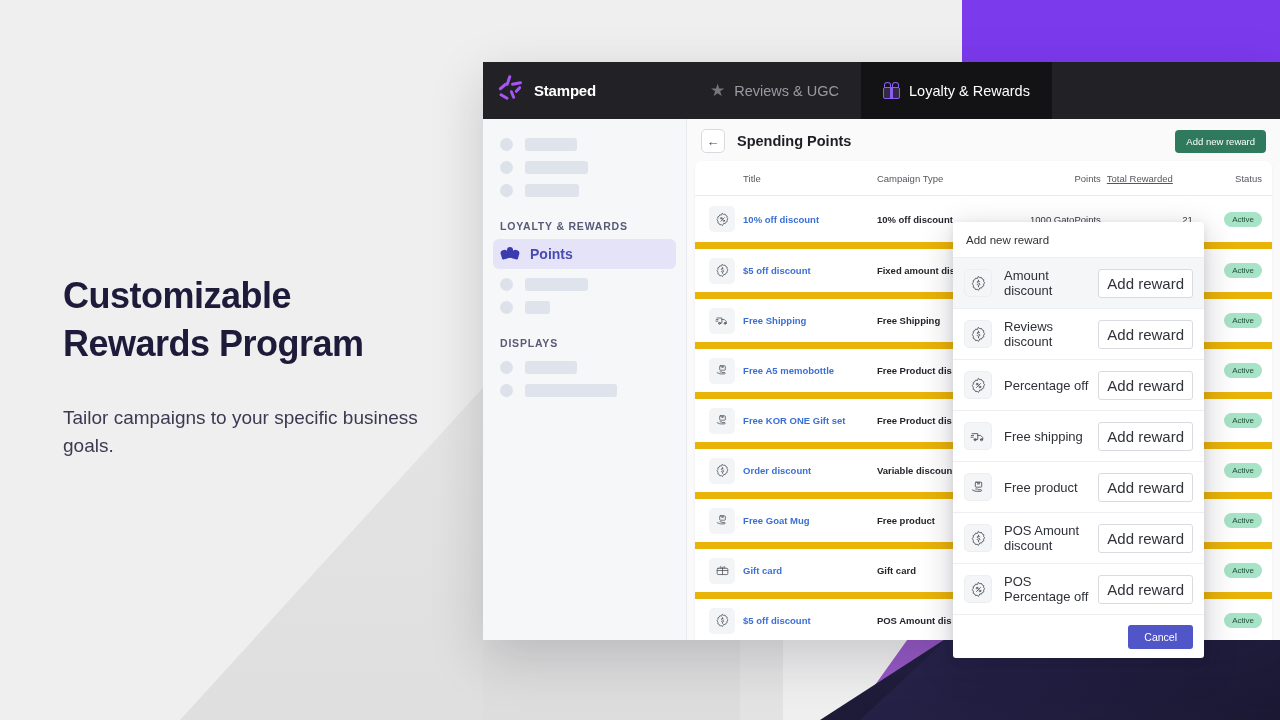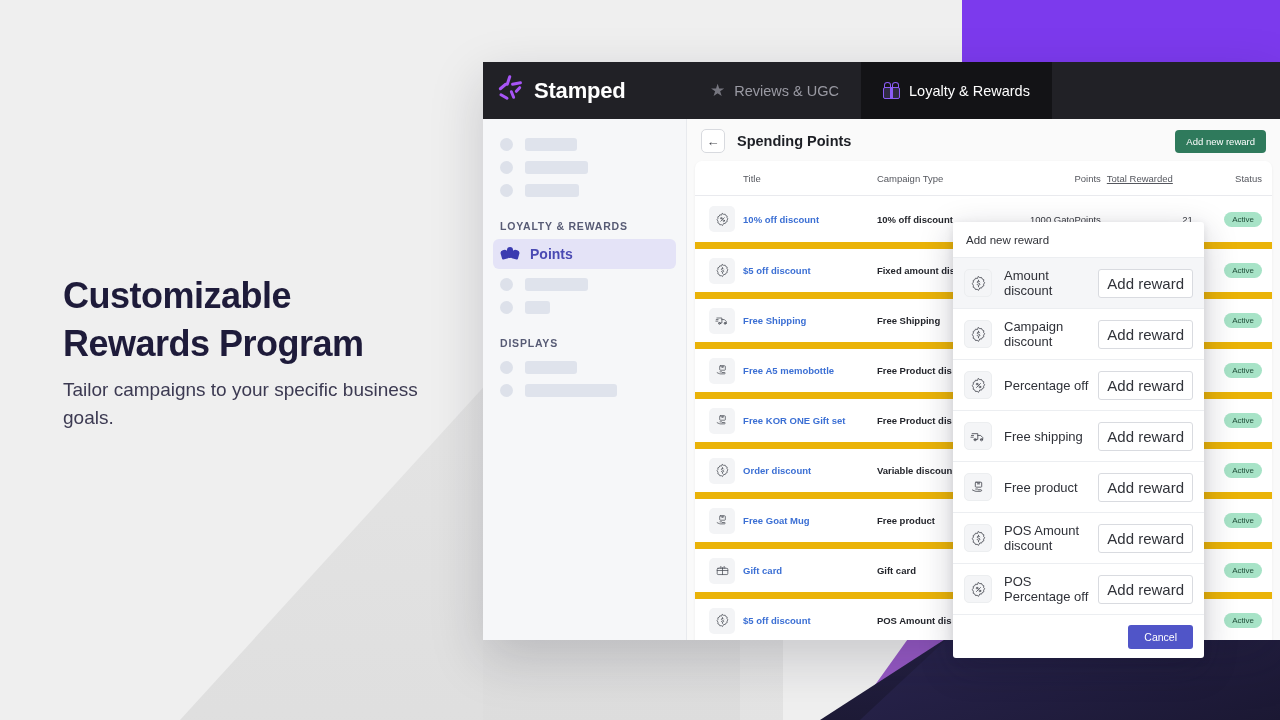--- a/index.html
+++ b/index.html
@@ -49,21 +49,21 @@
     clip-path: polygon(60px 0, 145px 0, 105px 84px, 0 84px);
   }
 
   
   .promo { position: absolute; left: 63px; top: 272px; width: 400px; }
   .promo h1 {
     font-size: 36px; line-height: 48px; font-weight: 700;
     color: #1e1b3a; letter-spacing: -0.5px;
   }
   .promo p {
-    margin-top: 8px; font-size: 19px; line-height: 28px;
+    margin-top: 36px; font-size: 19px; line-height: 28px;
     color: #3c3a52; font-weight: 400;
   }
 
   
   .app {
     position: absolute; left: 483px; top: 62px;
     width: 797px; height: 578px;
     background: #fff;
     box-shadow: 0 18px 50px rgba(20,20,40,.18);
     overflow: hidden;
@@ -79,21 +79,21 @@
   .logo-mark i {
     position: absolute; background: #a855f7; border-radius: 2px; display: block;
   }
   .logo-mark i:nth-child(1){ width:10px;height:3px; left:2px;  top:9px;  transform:rotate(-40deg); }
   .logo-mark i:nth-child(2){ width:11px;height:3px; left:7px;  top:3px;  transform:rotate(-72deg); }
   .logo-mark i:nth-child(3){ width:11px;height:3px; left:15px; top:6px;  transform:rotate(-10deg); }
   .logo-mark i:nth-child(4){ width:10px;height:3px; left:3px;  top:19px; transform:rotate(30deg); }
   .logo-mark i:nth-child(5){ width:9px; height:3px; left:12px; top:17px; transform:rotate(68deg); }
   .logo-mark i:nth-child(6){ width:8px; height:3px; left:18px; top:12px; transform:rotate(-48deg); }
   .brand-text {
-    color: #fff; font-size: 22px; font-weight: 700; margin-left: 8px; letter-spacing: -0.2px;
+    color: #fff; font-size: 15px; font-weight: 700; margin-left: 8px; letter-spacing: -0.2px;
   }
 
   .navtab {
     display: flex; align-items: center; gap: 9px; height: 57px; padding: 0 22px;
     font-size: 14.5px; color: #9a9aa3; cursor: pointer;
   }
   .navtab.active { color: #fff; background: #131316; }
   .navtab .star { color: #76767f; font-size: 17px; line-height: 1; }
   .gift { width: 17px; height: 17px; position: relative; }
   .gift .box { position:absolute; left:0; top:5px; width:17px; height:12px; border:1.6px solid #8b5cf6; border-radius:2px; background:#a78bfa33; }
@@ -494,21 +494,21 @@
           <div class="m-label">Amount discount</div>
           <button class="m-btn">Add reward</button>
         </div>
         <div class="m-row">
           <div class="m-ic">
             <svg width="17" height="17" viewBox="0 0 24 24" fill="none" stroke="#4a4d55" stroke-width="1.2" stroke-linecap="round" stroke-linejoin="round">
               <path d="M12 2.3l1.9 1.5 2.4-.3 1 2.2 2.2 1-.3 2.4 1.5 1.9-1.5 1.9.3 2.4-2.2 1-1 2.2-2.4-.3L12 21.7l-1.9-1.5-2.4.3-1-2.2-2.2-1 .3-2.4L3.3 12l1.5-1.9-.3-2.4 2.2-1 1-2.2 2.4.3z"></path>
               <path d="M13.8 9.6c-.4-.7-1.1-1-1.9-1-1 0-1.8.6-1.8 1.4 0 2 3.9 1 3.9 3 0 .9-.9 1.5-1.9 1.5-.9 0-1.7-.4-2-1.1M12 7.3v1.3M12 15.4v1.3"></path>
             </svg>
           </div>
-          <div class="m-label">Campaign discount</div>
+          <div class="m-label">Reviews discount</div>
           <button class="m-btn">Add reward</button>
         </div>
         <div class="m-row">
           <div class="m-ic">
             <svg width="17" height="17" viewBox="0 0 24 24" fill="none" stroke="#4a4d55" stroke-width="1.2" stroke-linecap="round" stroke-linejoin="round">
               <path d="M12 2.3l1.9 1.5 2.4-.3 1 2.2 2.2 1-.3 2.4 1.5 1.9-1.5 1.9.3 2.4-2.2 1-1 2.2-2.4-.3L12 21.7l-1.9-1.5-2.4.3-1-2.2-2.2-1 .3-2.4L3.3 12l1.5-1.9-.3-2.4 2.2-1 1-2.2 2.4.3z"></path>
               <circle cx="10" cy="10" r="1.2"></circle>
               <circle cx="14" cy="14" r="1.2"></circle>
               <path d="M14.8 9.2l-5.6 5.6"></path>
             </svg>

